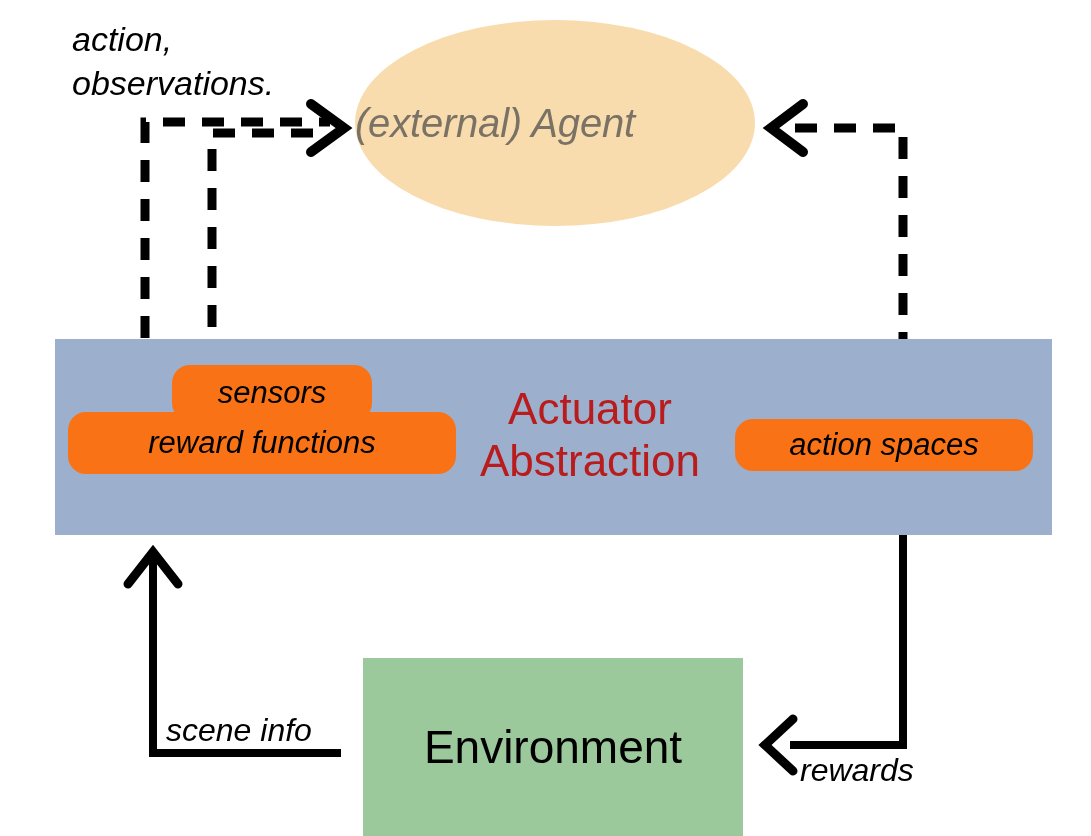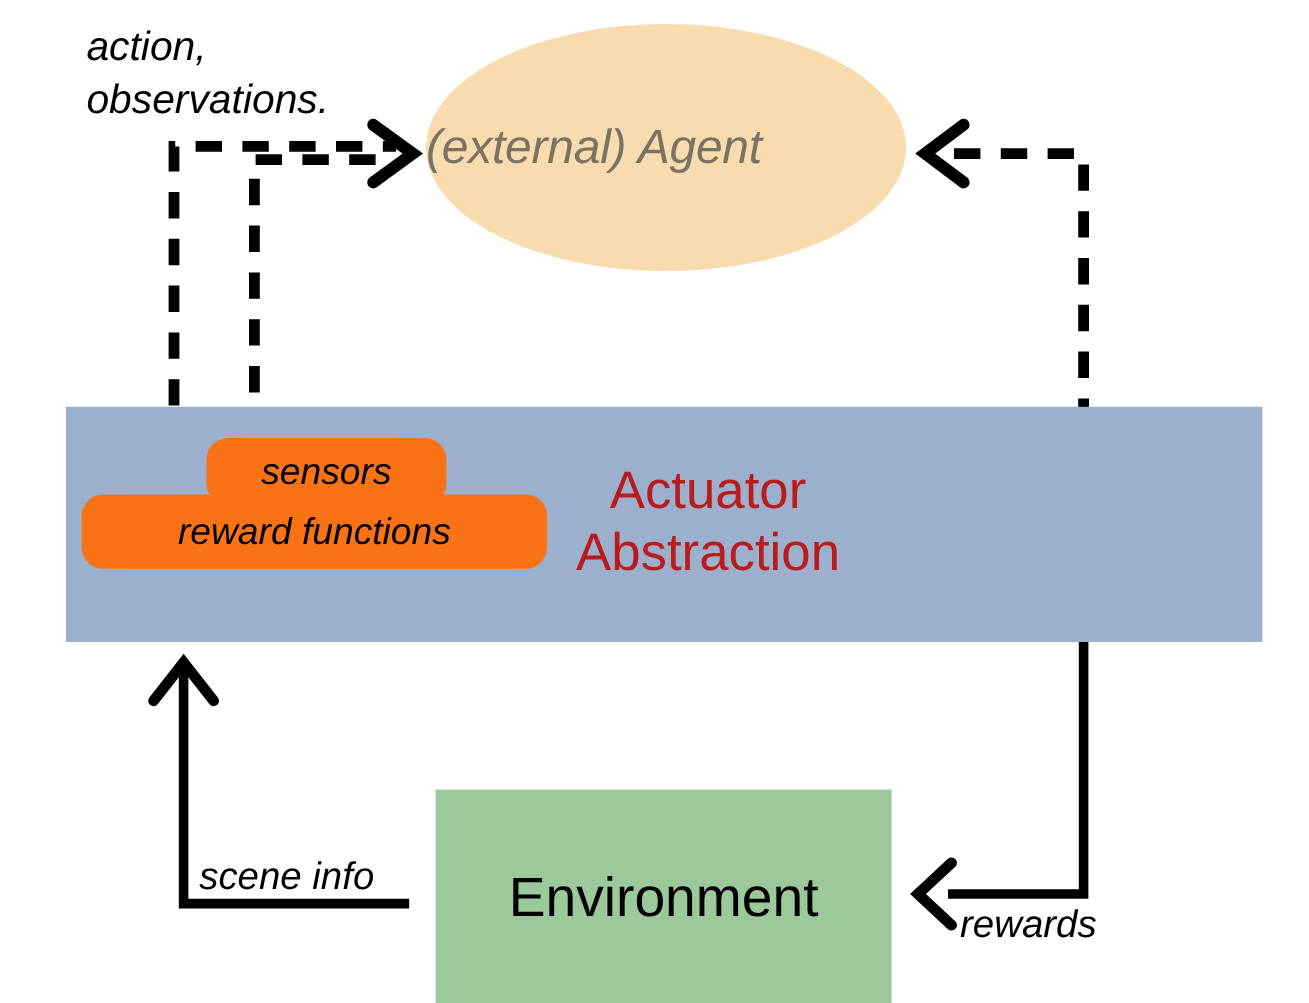--- a/index.html
+++ b/index.html
@@ -178,20 +178,23 @@
   <div class="band"></div>
   <div class="band-title">Actuator
 Abstraction</div>
 
   <div class="chip chip-sensors">
     <span>sensors</span>
   </div>
   <div class="chip chip-reward">
     <span>reward functions</span>
   </div>
+  <div class="chip chip-actions">
+    <span>action spaces</span>
+  </div>
 
   <div class="env-box">
     <span class="env-label">Environment</span>
   </div>
 
   <div class="edge-label lbl-rewards-obs">action,
 observations.</div>
   <div class="edge-label lbl-scene-info">scene info</div>
   <div class="edge-label lbl-actions">rewards</div>
 

